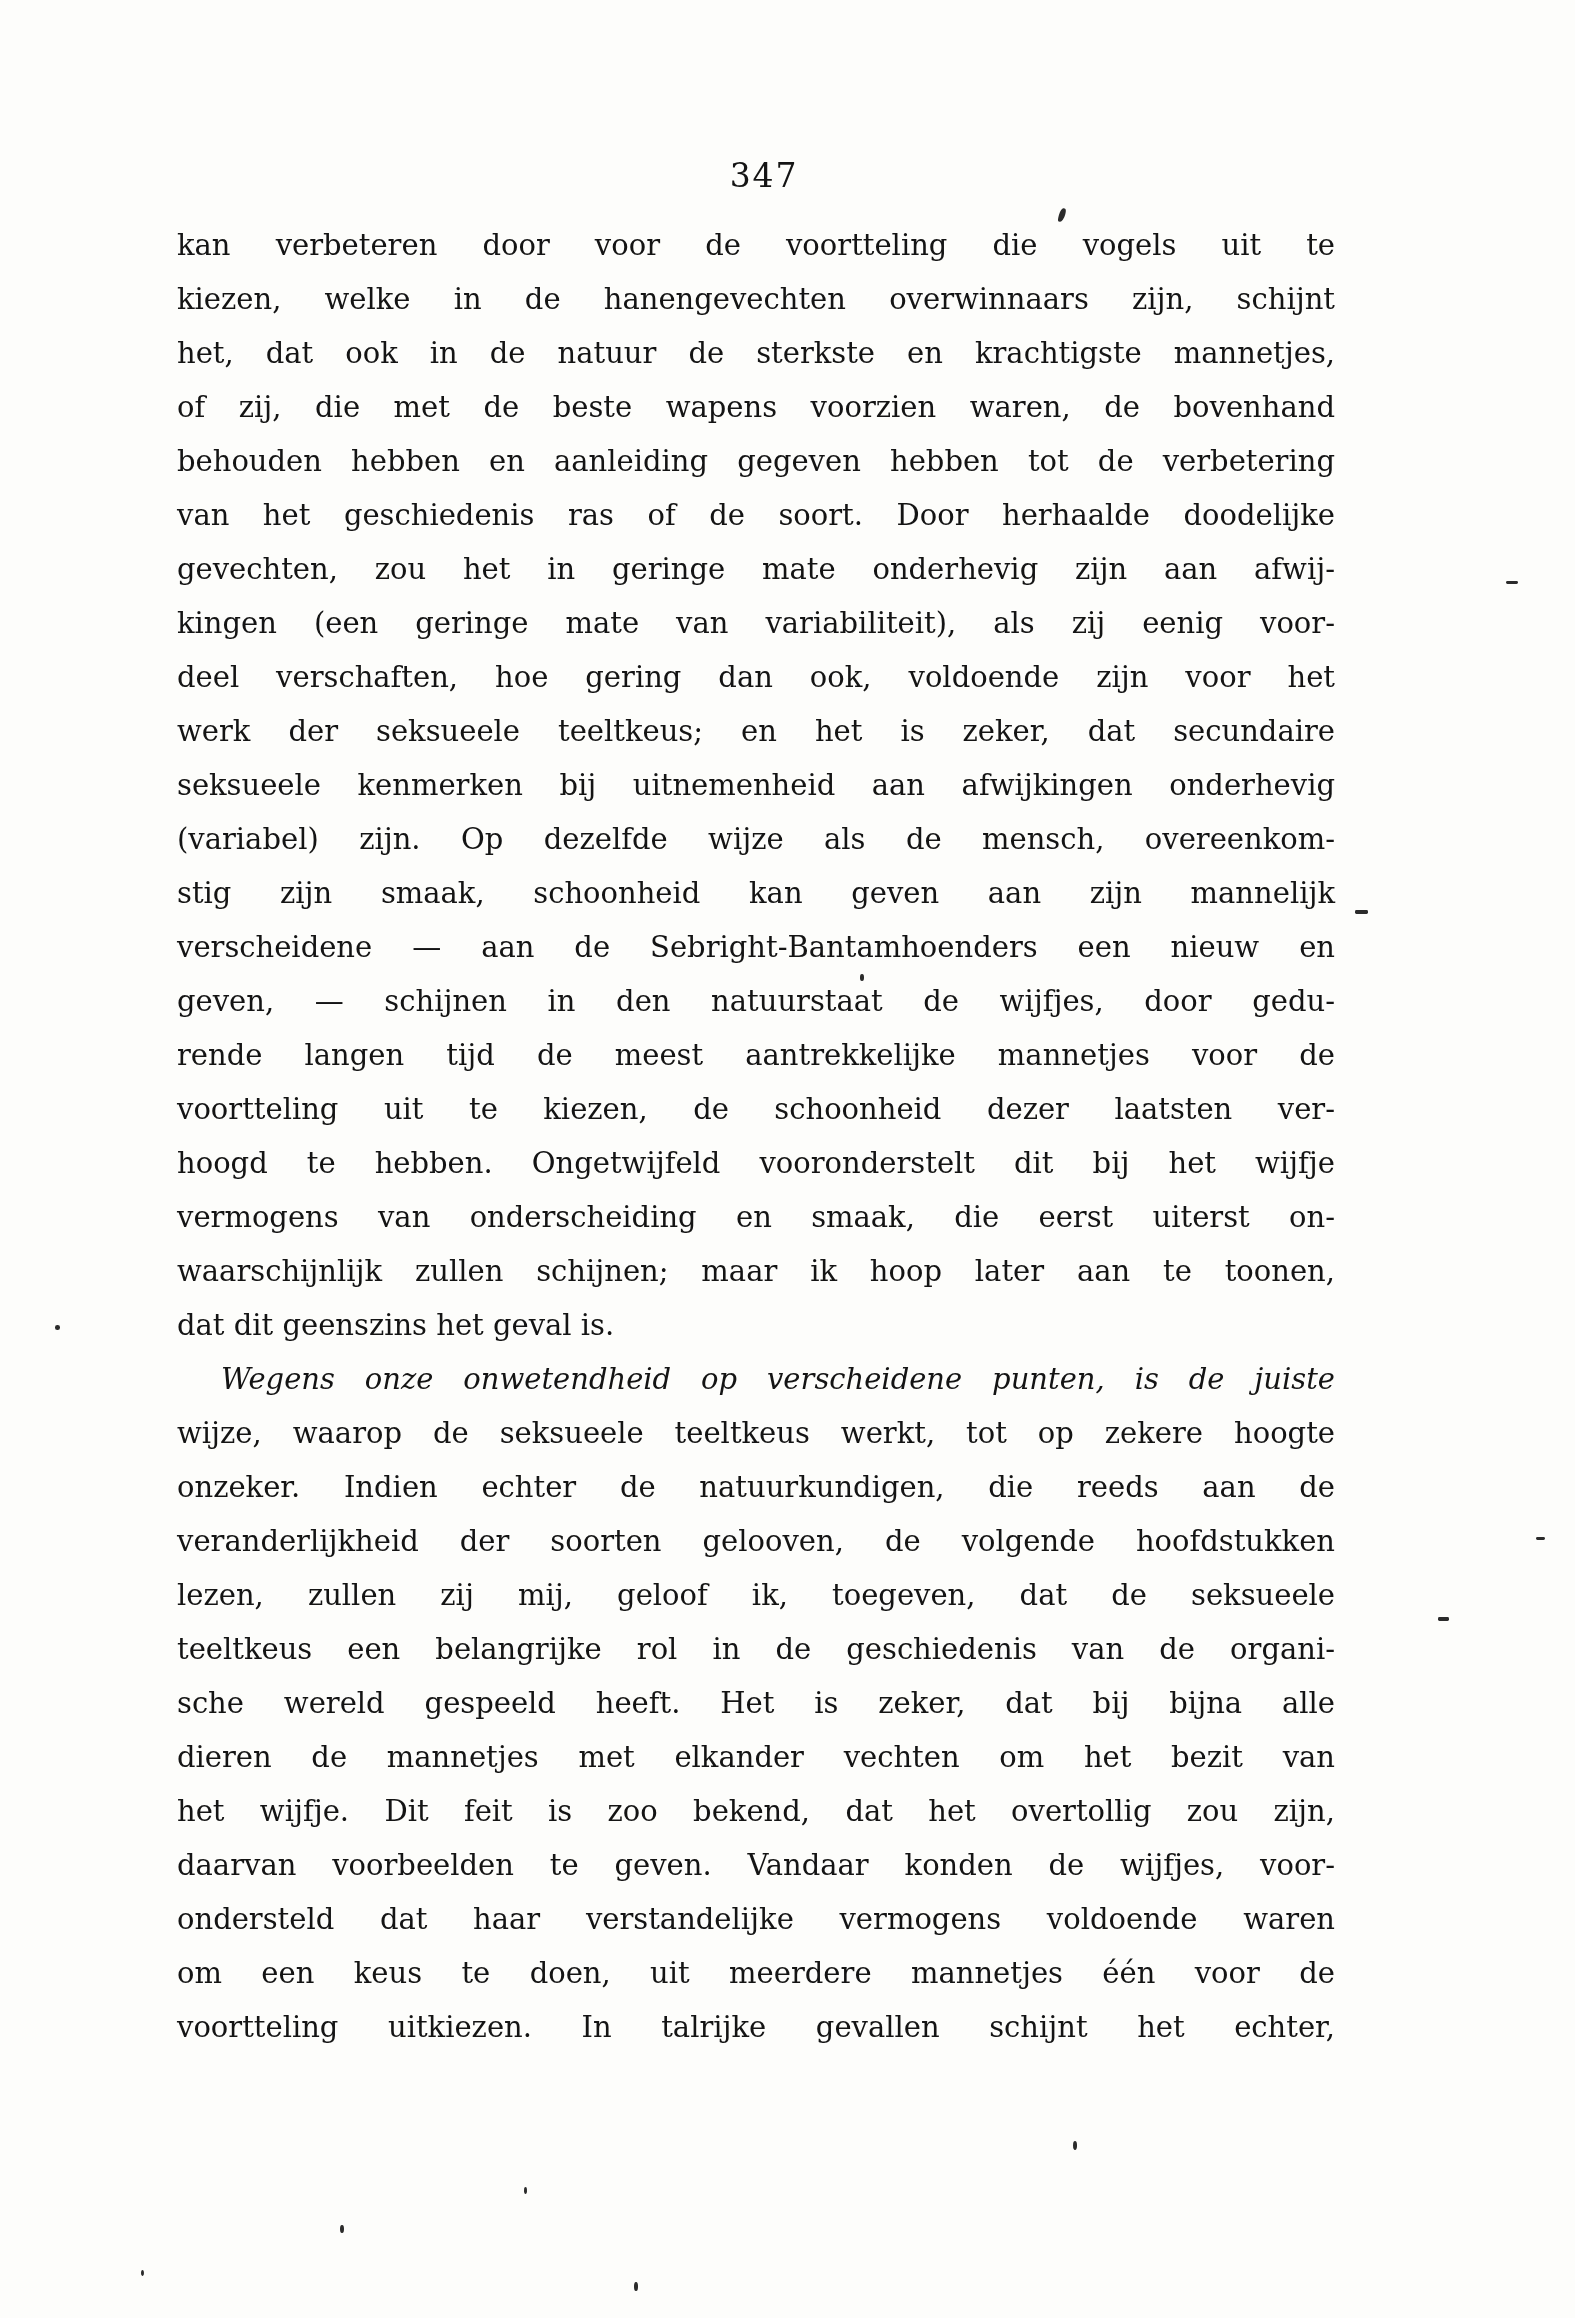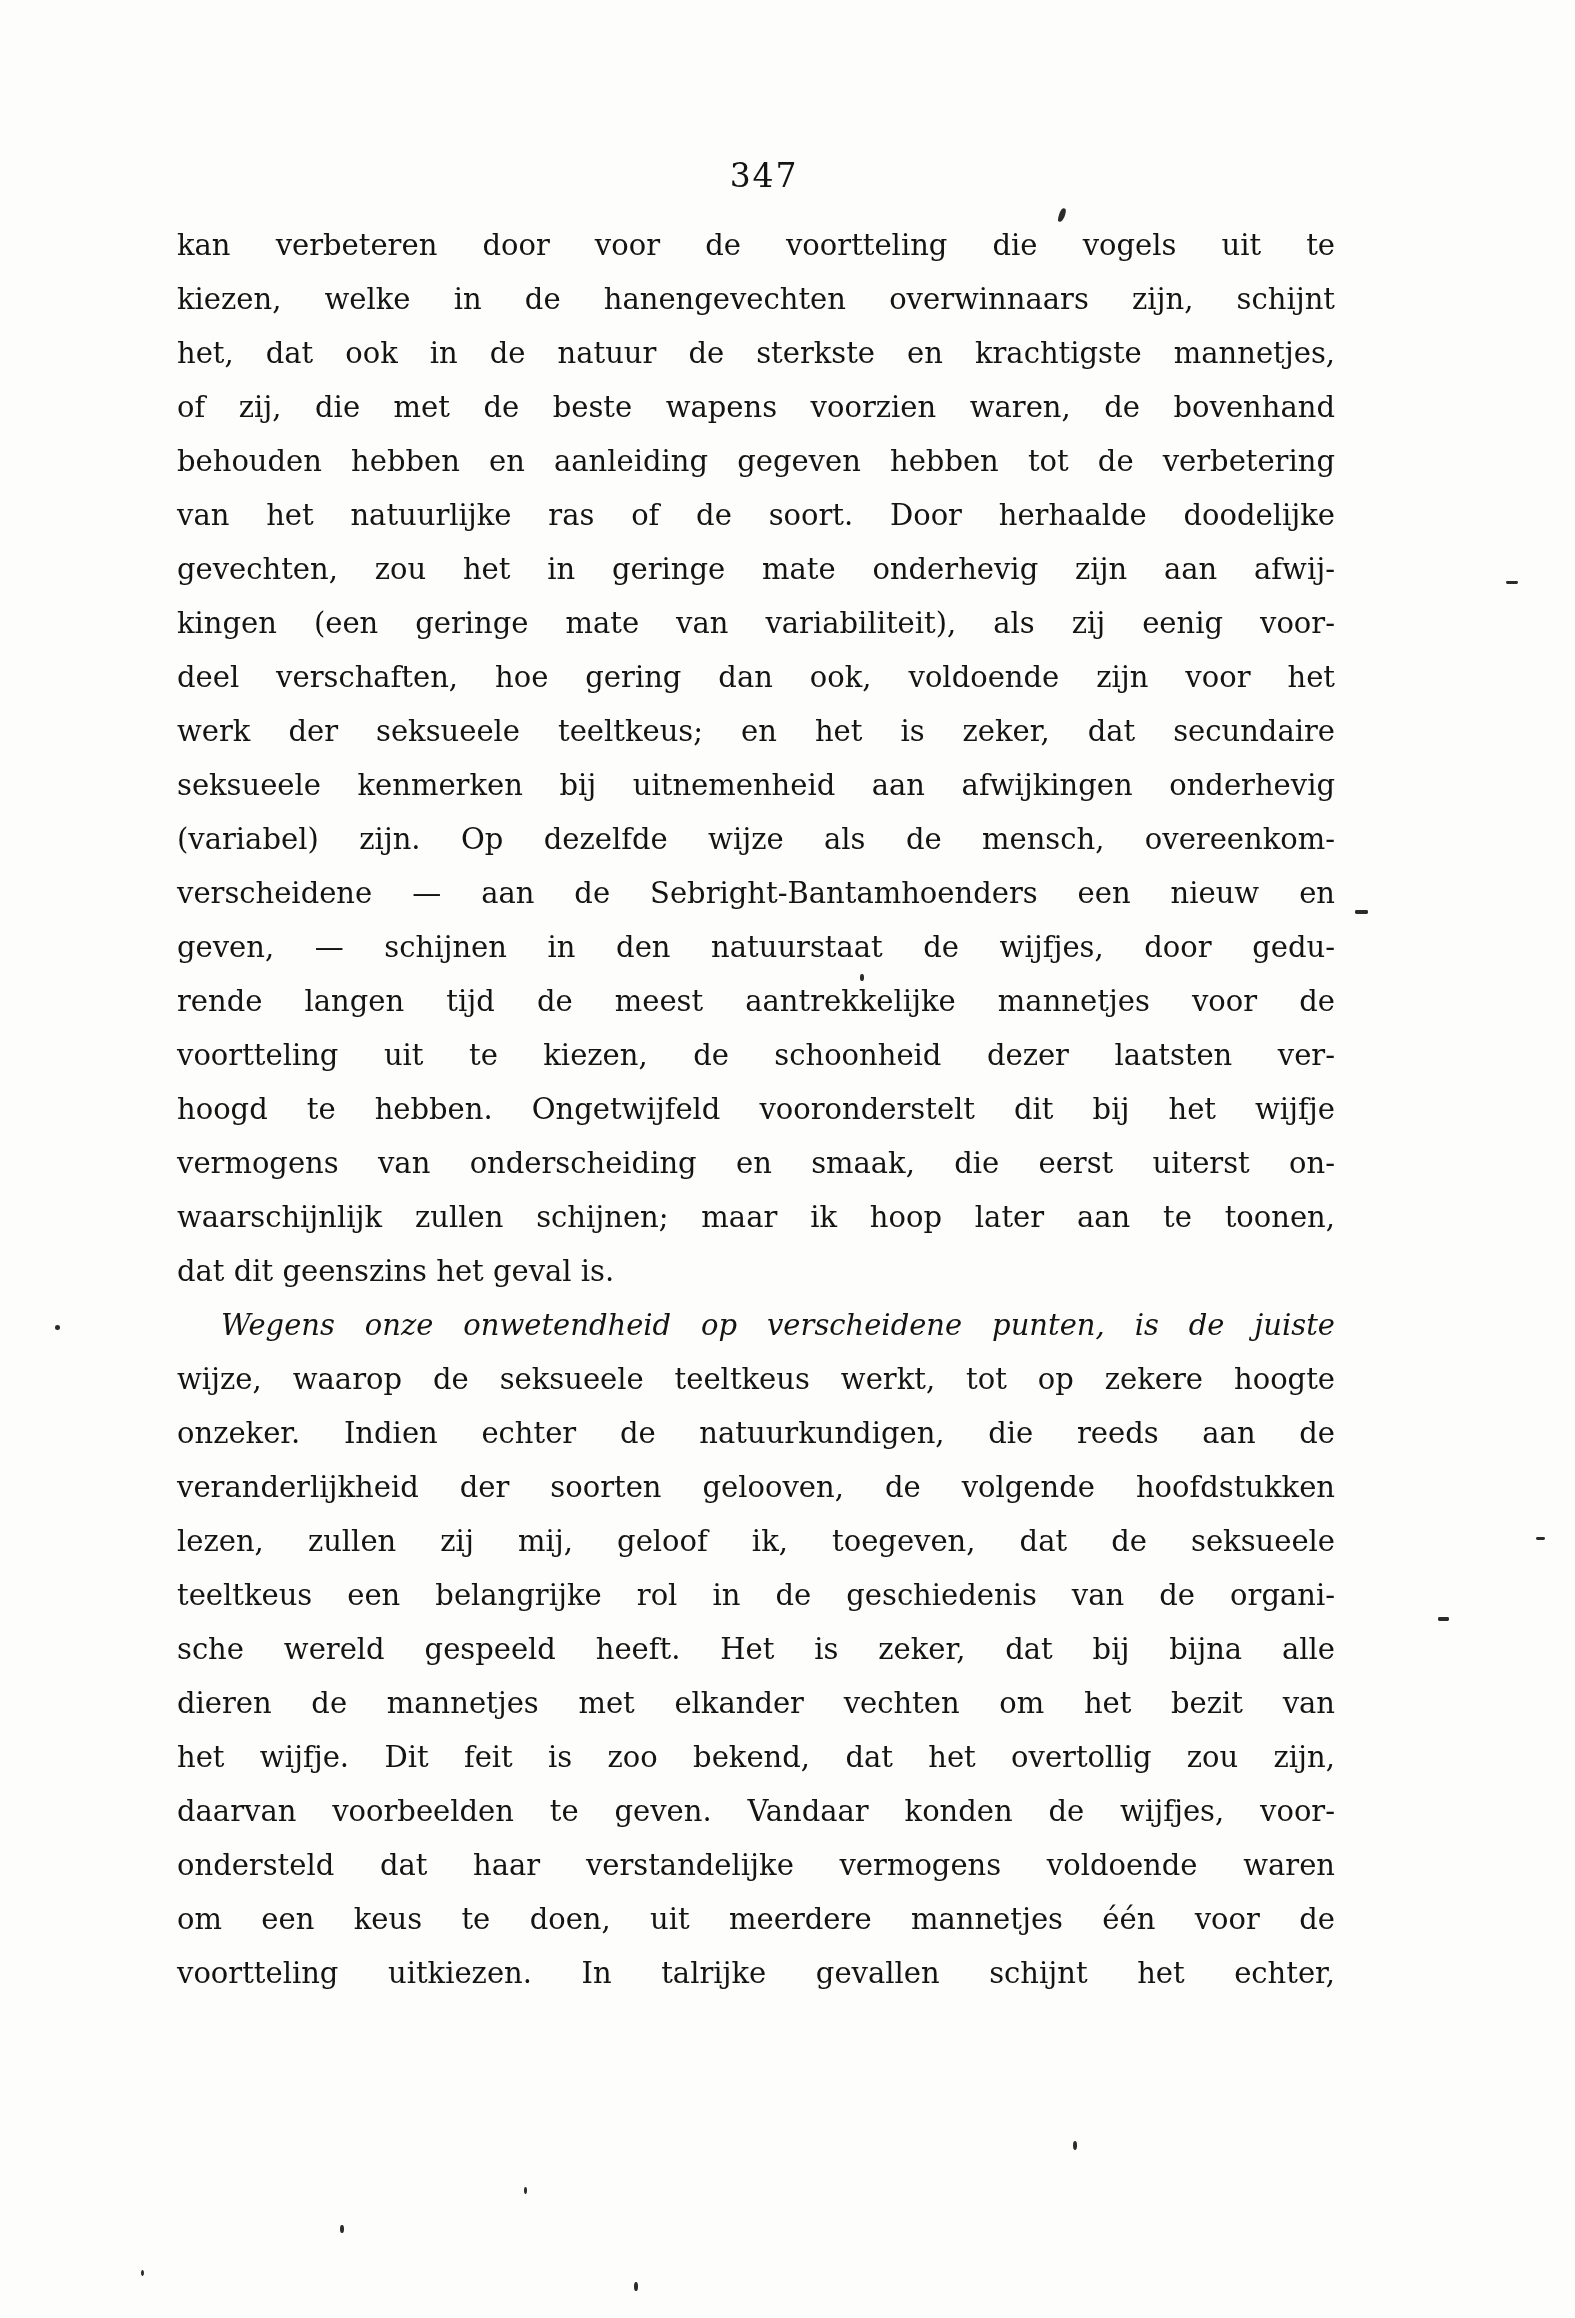--- a/index.html
+++ b/index.html
@@ -62,27 +62,28 @@
 
 <div class="page">
   <div class="pageno">347</div>
 
   <div class="text-block">
       <div class="line">kan verbeteren door voor de voortteling die vogels uit te</div>
       <div class="line">kiezen, welke in de hanengevechten overwinnaars zijn, schijnt</div>
       <div class="line">het, dat ook in de natuur de sterkste en krachtigste mannetjes,</div>
       <div class="line">of zij, die met de beste wapens voorzien waren, de bovenhand</div>
       <div class="line">behouden hebben en aanleiding gegeven hebben tot de verbetering</div>
-      <div class="line">van het natuurlijke ras of de soort. Door herhaalde doodelijke</div>
+      <div class="line">van het geschiedenis ras of de soort. Door herhaalde doodelijke</div>
       <div class="line">gevechten, zou het in geringe mate onderhevig zijn aan afwij-</div>
       <div class="line">kingen (een geringe mate van variabiliteit), als zij eenig voor-</div>
       <div class="line">deel verschaften, hoe gering dan ook, voldoende zijn voor het</div>
       <div class="line">werk der seksueele teeltkeus; en het is zeker, dat secundaire</div>
       <div class="line">seksueele kenmerken bij uitnemenheid aan afwijkingen onderhevig</div>
       <div class="line">(variabel) zijn. Op dezelfde wijze als de mensch, overeenkom-</div>
+      <div class="line">stig zijn smaak, schoonheid kan geven aan zijn mannelijk</div>
       <div class="line">verscheidene — aan de Sebright-Bantamhoenders een nieuw en</div>
       <div class="line">geven, — schijnen in den natuurstaat de wijfjes, door gedu-</div>
       <div class="line">rende langen tijd de meest aantrekkelijke mannetjes voor de</div>
       <div class="line">voortteling uit te kiezen, de schoonheid dezer laatsten ver-</div>
       <div class="line">hoogd te hebben. Ongetwijfeld vooronderstelt dit bij het wijfje</div>
       <div class="line">vermogens van onderscheiding en smaak, die eerst uiterst on-</div>
       <div class="line">waarschijnlijk zullen schijnen; maar ik hoop later aan te toonen,</div>
       <div class="line flush">dat dit geenszins het geval is.</div>
       <div class="line indent">Wegens onze onwetendheid op verscheidene punten, is de juiste</div>
       <div class="line">wijze, waarop de seksueele teeltkeus werkt, tot op zekere hoogte</div>

